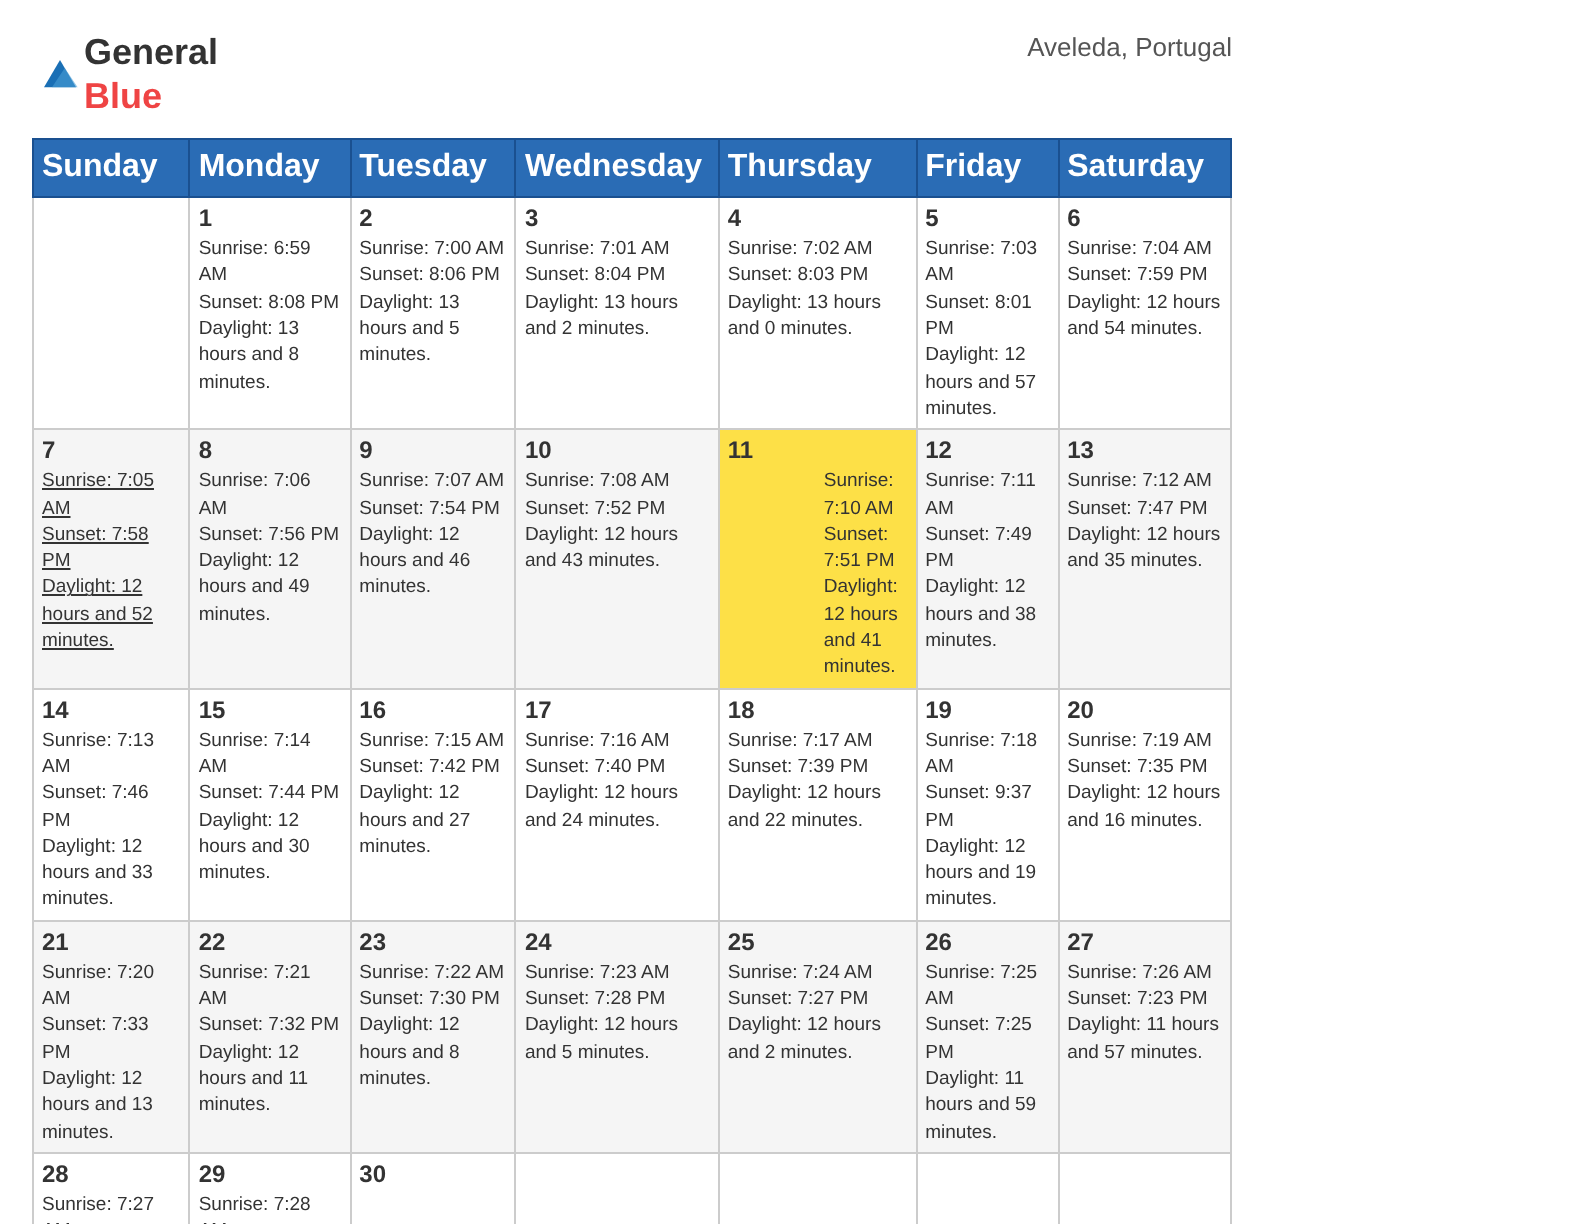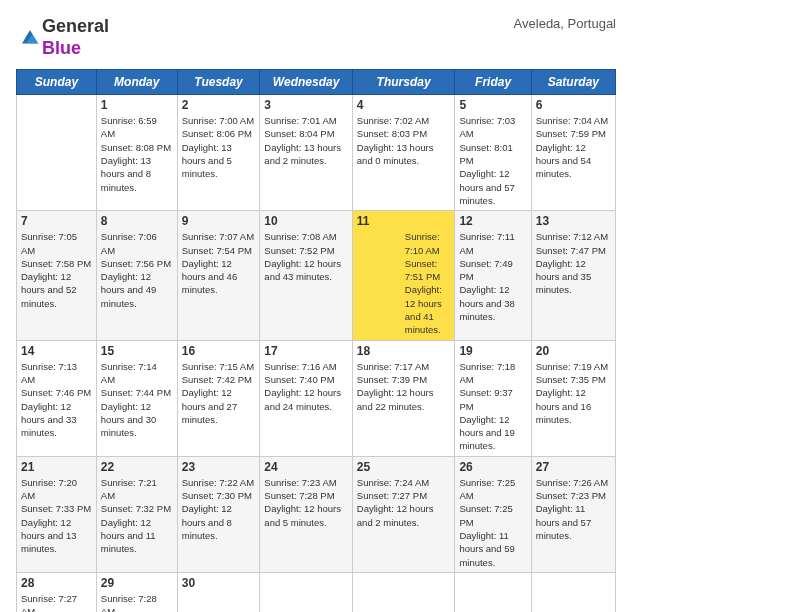--- a/index.html
+++ b/index.html
@@ -29,21 +29,21 @@
     }
     .logo-text {
       font-size: 18px;
       font-weight: bold;
       line-height: 1.2;
     }
     .logo-text .general {
       color: #333;
     }
     .logo-text .blue {
-      color: #a21caf;
+      color: #ef4444;
     }
     .logo-icon {
       width: 24px;
       height: 24px;
       margin-left: 2px;
     }
     .title-block {
       text-align: right;
     }
     .month-title {
@@ -56,26 +56,25 @@
       color: #555;
     }
     .calendar {
       width: 100%;
       border-collapse: collapse;
       flex: 1;
     }
     .calendar th {
       background: #2a6cb5;
       color: #fff;
-      font-size: 12px;
+      font-size: 16px;
       font-weight: bold;
       padding: 5px 4px;
-      text-align: center;
+      text-align: left;
       border: 1px solid #1a5090;
-      font-style: italic;
     }
     .calendar td {
       border: 1px solid #ccc;
       vertical-align: top;
       padding: 3px 4px;
       width: 113px;
       height: 88px;
       background: #fff;
     }
     .day-number {
@@ -161,21 +160,21 @@
           <td>
             <div class="day-number">6</div>
             <div class="day-info" style="white-space: pre-line;">Sunrise: 7:04 AM
 Sunset: 7:59 PM
 Daylight: 12 hours and 54 minutes.</div>
           </td>
         </tr>
         <tr>
           <td style="background: rgb(245, 245, 245);">
             <div class="day-number">7</div>
-            <div class="day-info" style="white-space: pre-line;">Sunrise: 7:05 AM
+            <div class="day-info" style="white-space: pre-line; text-decoration: underline;">Sunrise: 7:05 AM
 Sunset: 7:58 PM
 Daylight: 12 hours and 52 minutes.</div>
           </td>
           <td style="background: rgb(245, 245, 245);">
             <div class="day-number">8</div>
             <div class="day-info" style="white-space: pre-line;">Sunrise: 7:06 AM
 Sunset: 7:56 PM
 Daylight: 12 hours and 49 minutes.</div>
           </td>
           <td style="background: rgb(245, 245, 245);">

